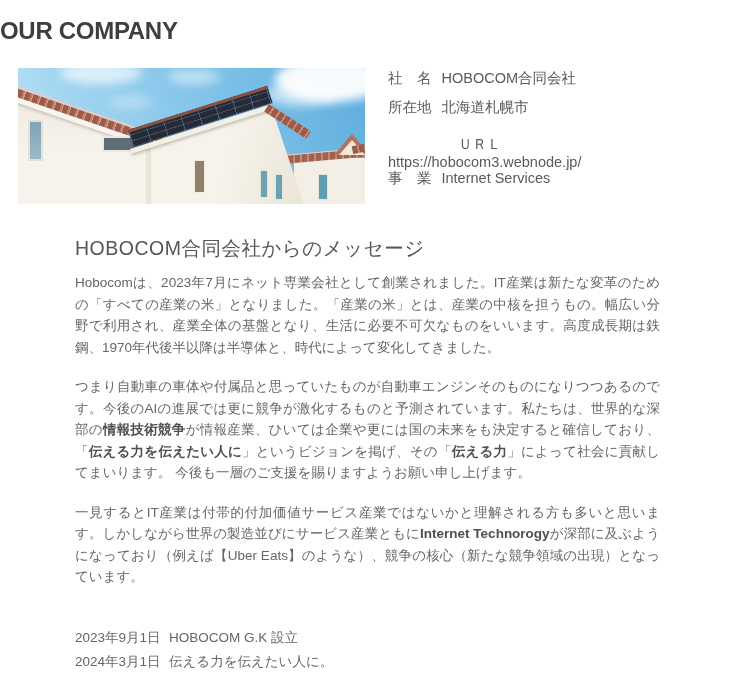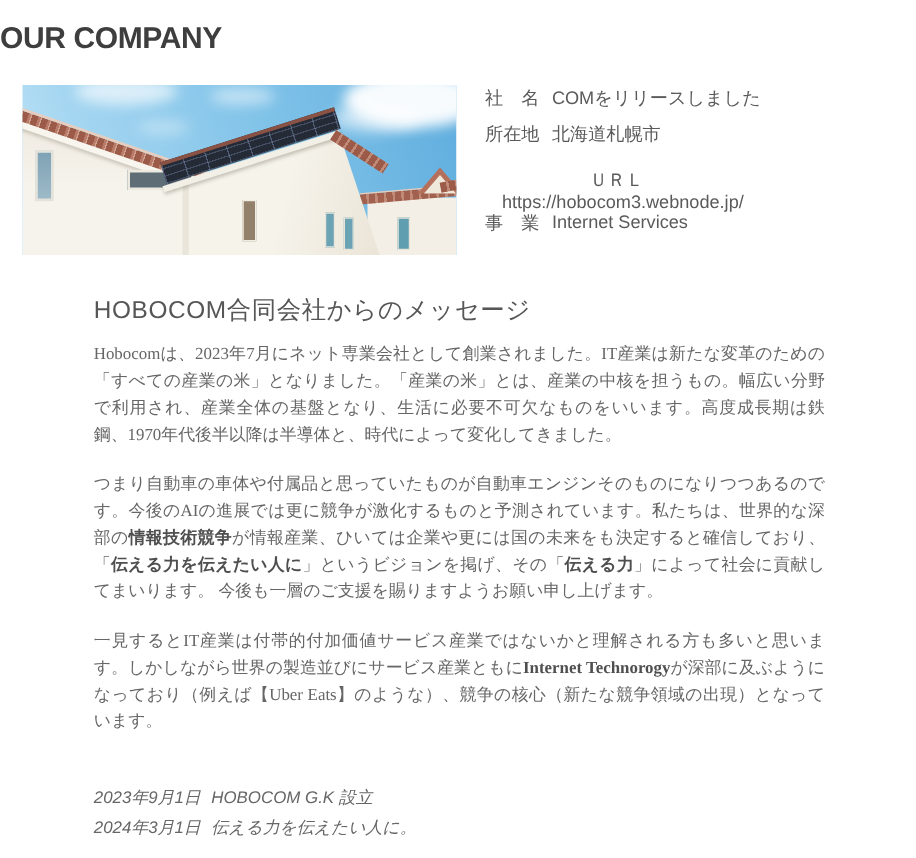--- a/index.html
+++ b/index.html
@@ -85,25 +85,25 @@
   .info-row.r2 { margin-bottom:18px; }
   .info-row.r3 { margin-bottom:13px;flex-direction:column; }
   .info-label { flex-shrink:0; margin-right:10px; white-space:nowrap; }
   .info-value { white-space:nowrap; }
 
   
   .message { margin:32px 73px 0 75px; }
   .msg-heading { font-size:19.5px; line-height:24px; font-weight:normal;
     color:#565656; letter-spacing:.5px; margin-bottom:12px; }
   .para { font-size:13.5px; line-height:21.5px; color:#666; text-align:justify;
-    margin-bottom:18px;font-family:Liberation Serif, serif; }
+    margin-bottom:18px; }
   .para b { font-weight:bold; color:#4f4f4f; }
 
   
-  .timeline { margin:38px 73px 0 75px; font-size:13.5px; line-height:24px; color:#666;font-style:italic; }
+  .timeline { margin:38px 73px 0 75px; font-size:13.5px; line-height:24px; color:#666; }
   .tl-row { display:flex; }
   .tl-date { min-width:86px; margin-right:8px; white-space:nowrap; }
 </style>
 </head>
 <body>
 
 <h1 class="page-title">OUR COMPANY</h1>
 
 <div class="top-section">
 
@@ -133,21 +133,21 @@
     <div class="ch-fascia"></div>
     <div class="ch-ridge"></div>
     <div class="ch-win"></div>
     <div class="ch-winA"></div>
     <div class="ch-winB"></div>
   </div>
 
   <div class="info">
     <div class="info-row r1">
       <span class="info-label">社　名</span>
-      <span class="info-value">COMをリリースしました</span>
+      <span class="info-value">HOBOCOM合同会社</span>
     </div>
     <div class="info-row r2">
       <span class="info-label">所在地</span>
       <span class="info-value">北海道札幌市</span>
     </div>
     <div class="info-row r3">
       <span class="info-label">ＵＲＬ</span>
       <span class="info-value">https://hobocom3.webnode.jp/</span>
     </div>
     <div class="info-row">

